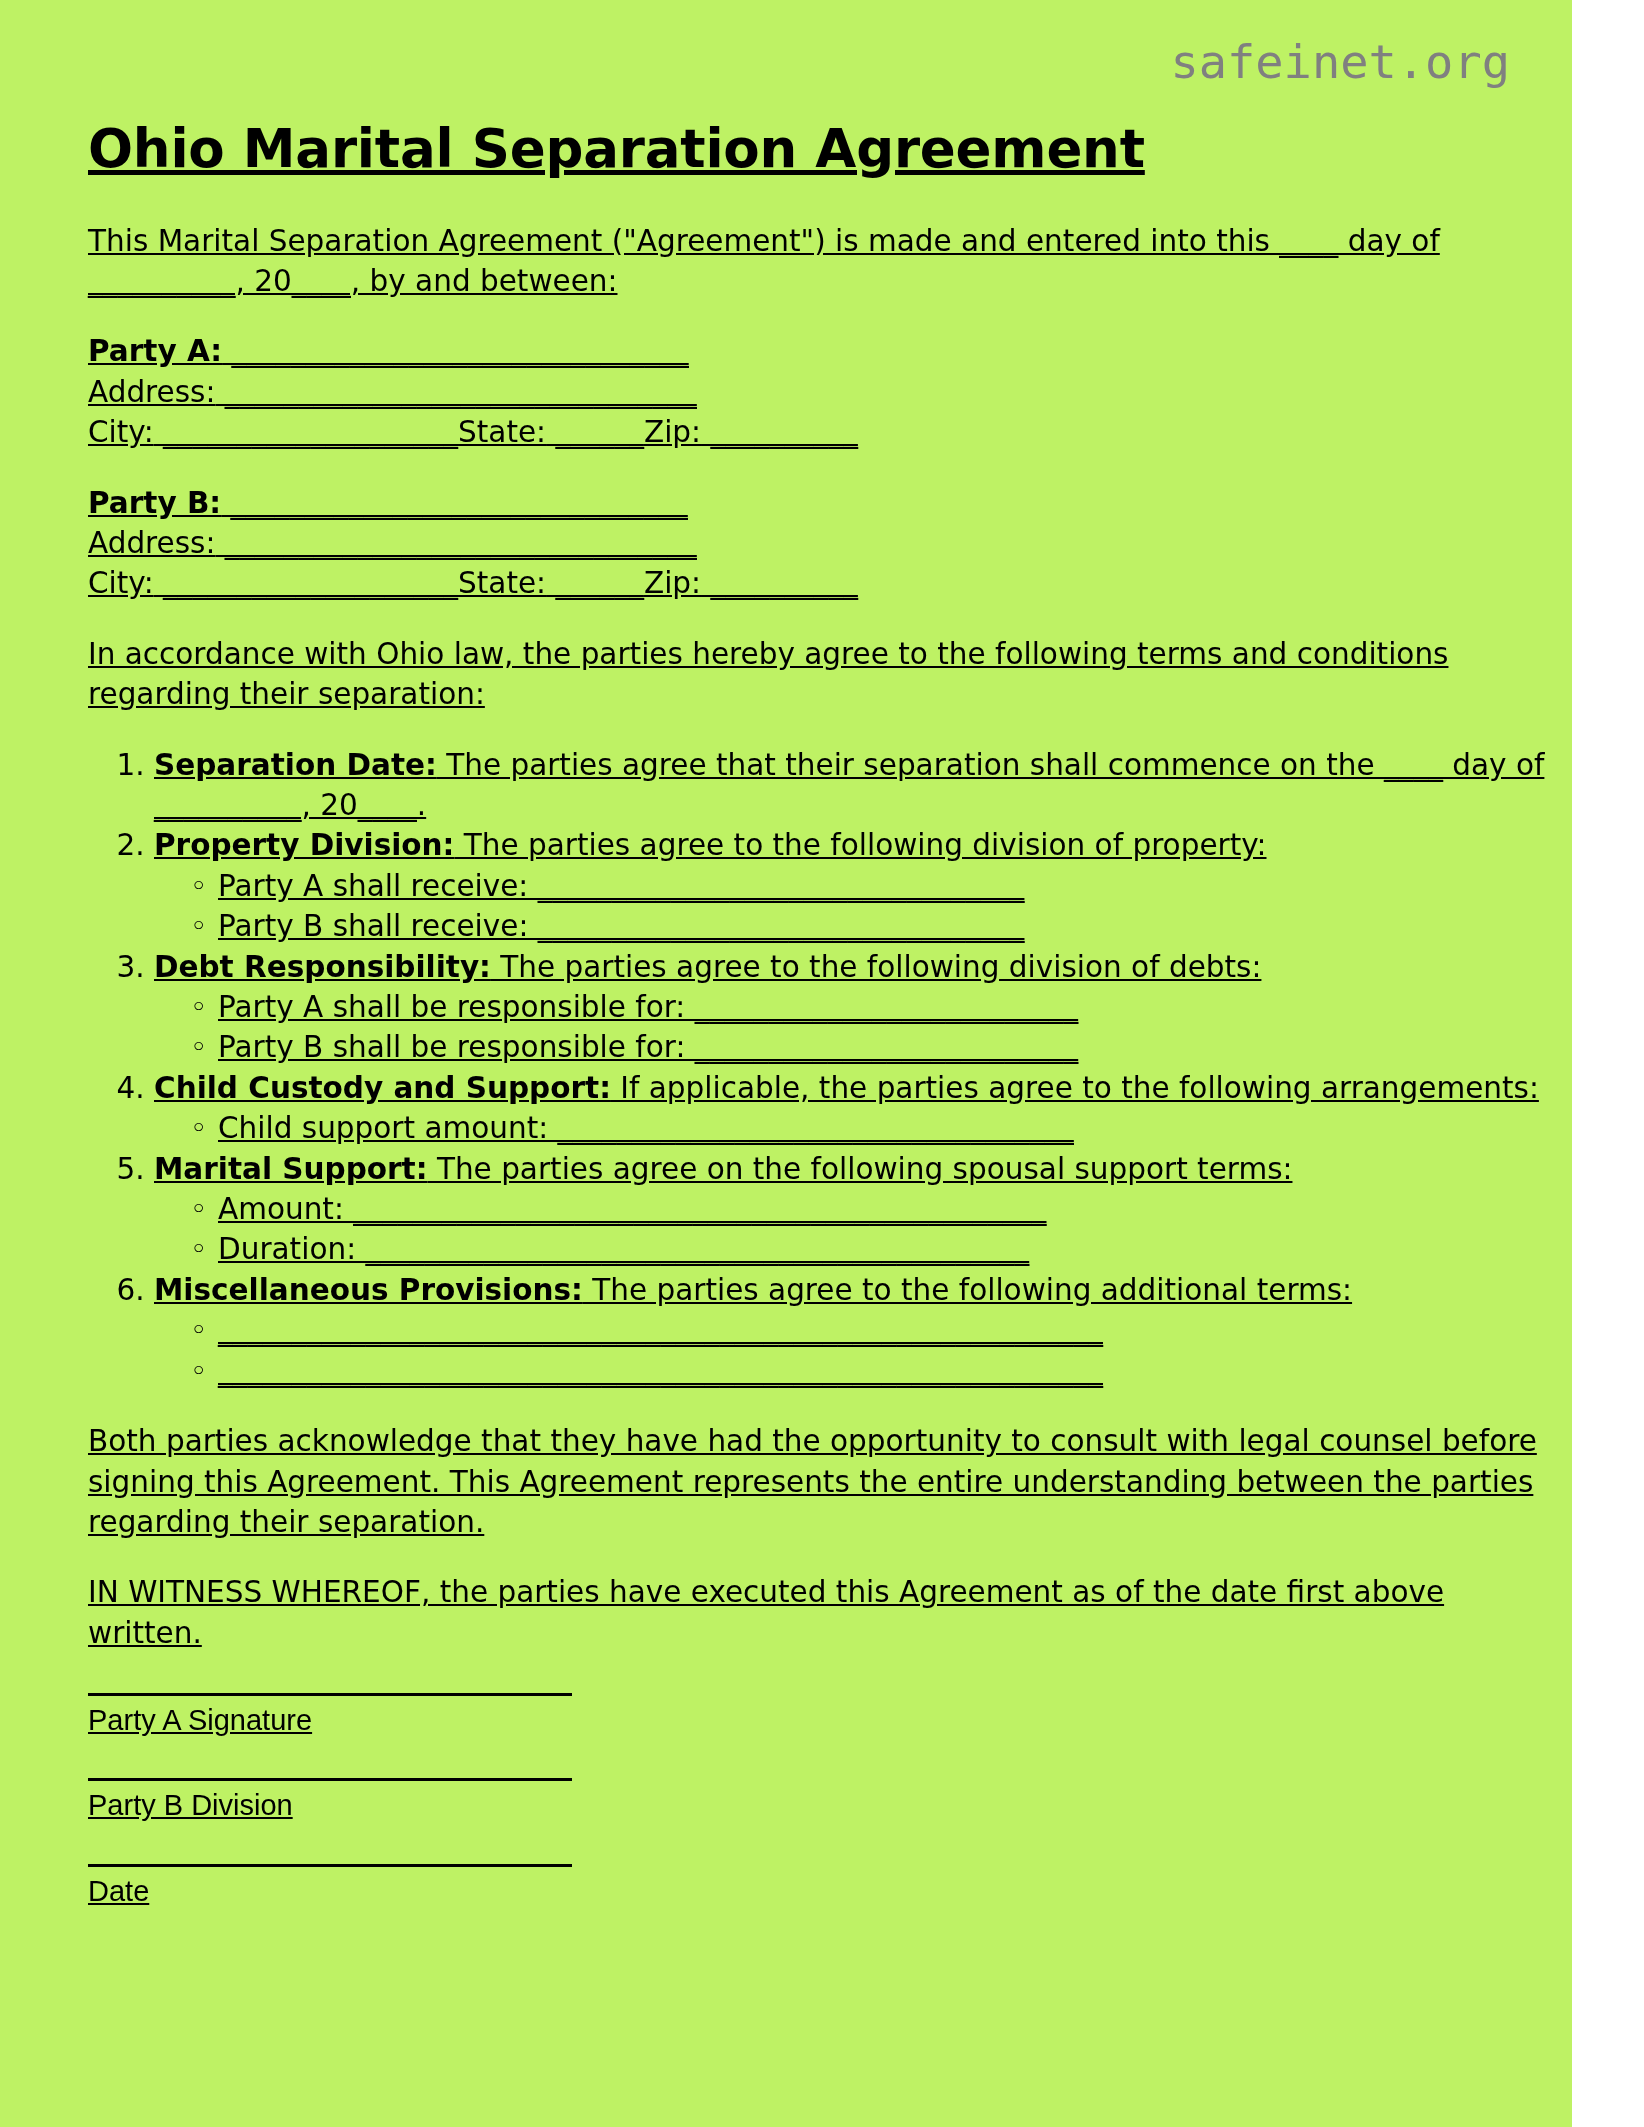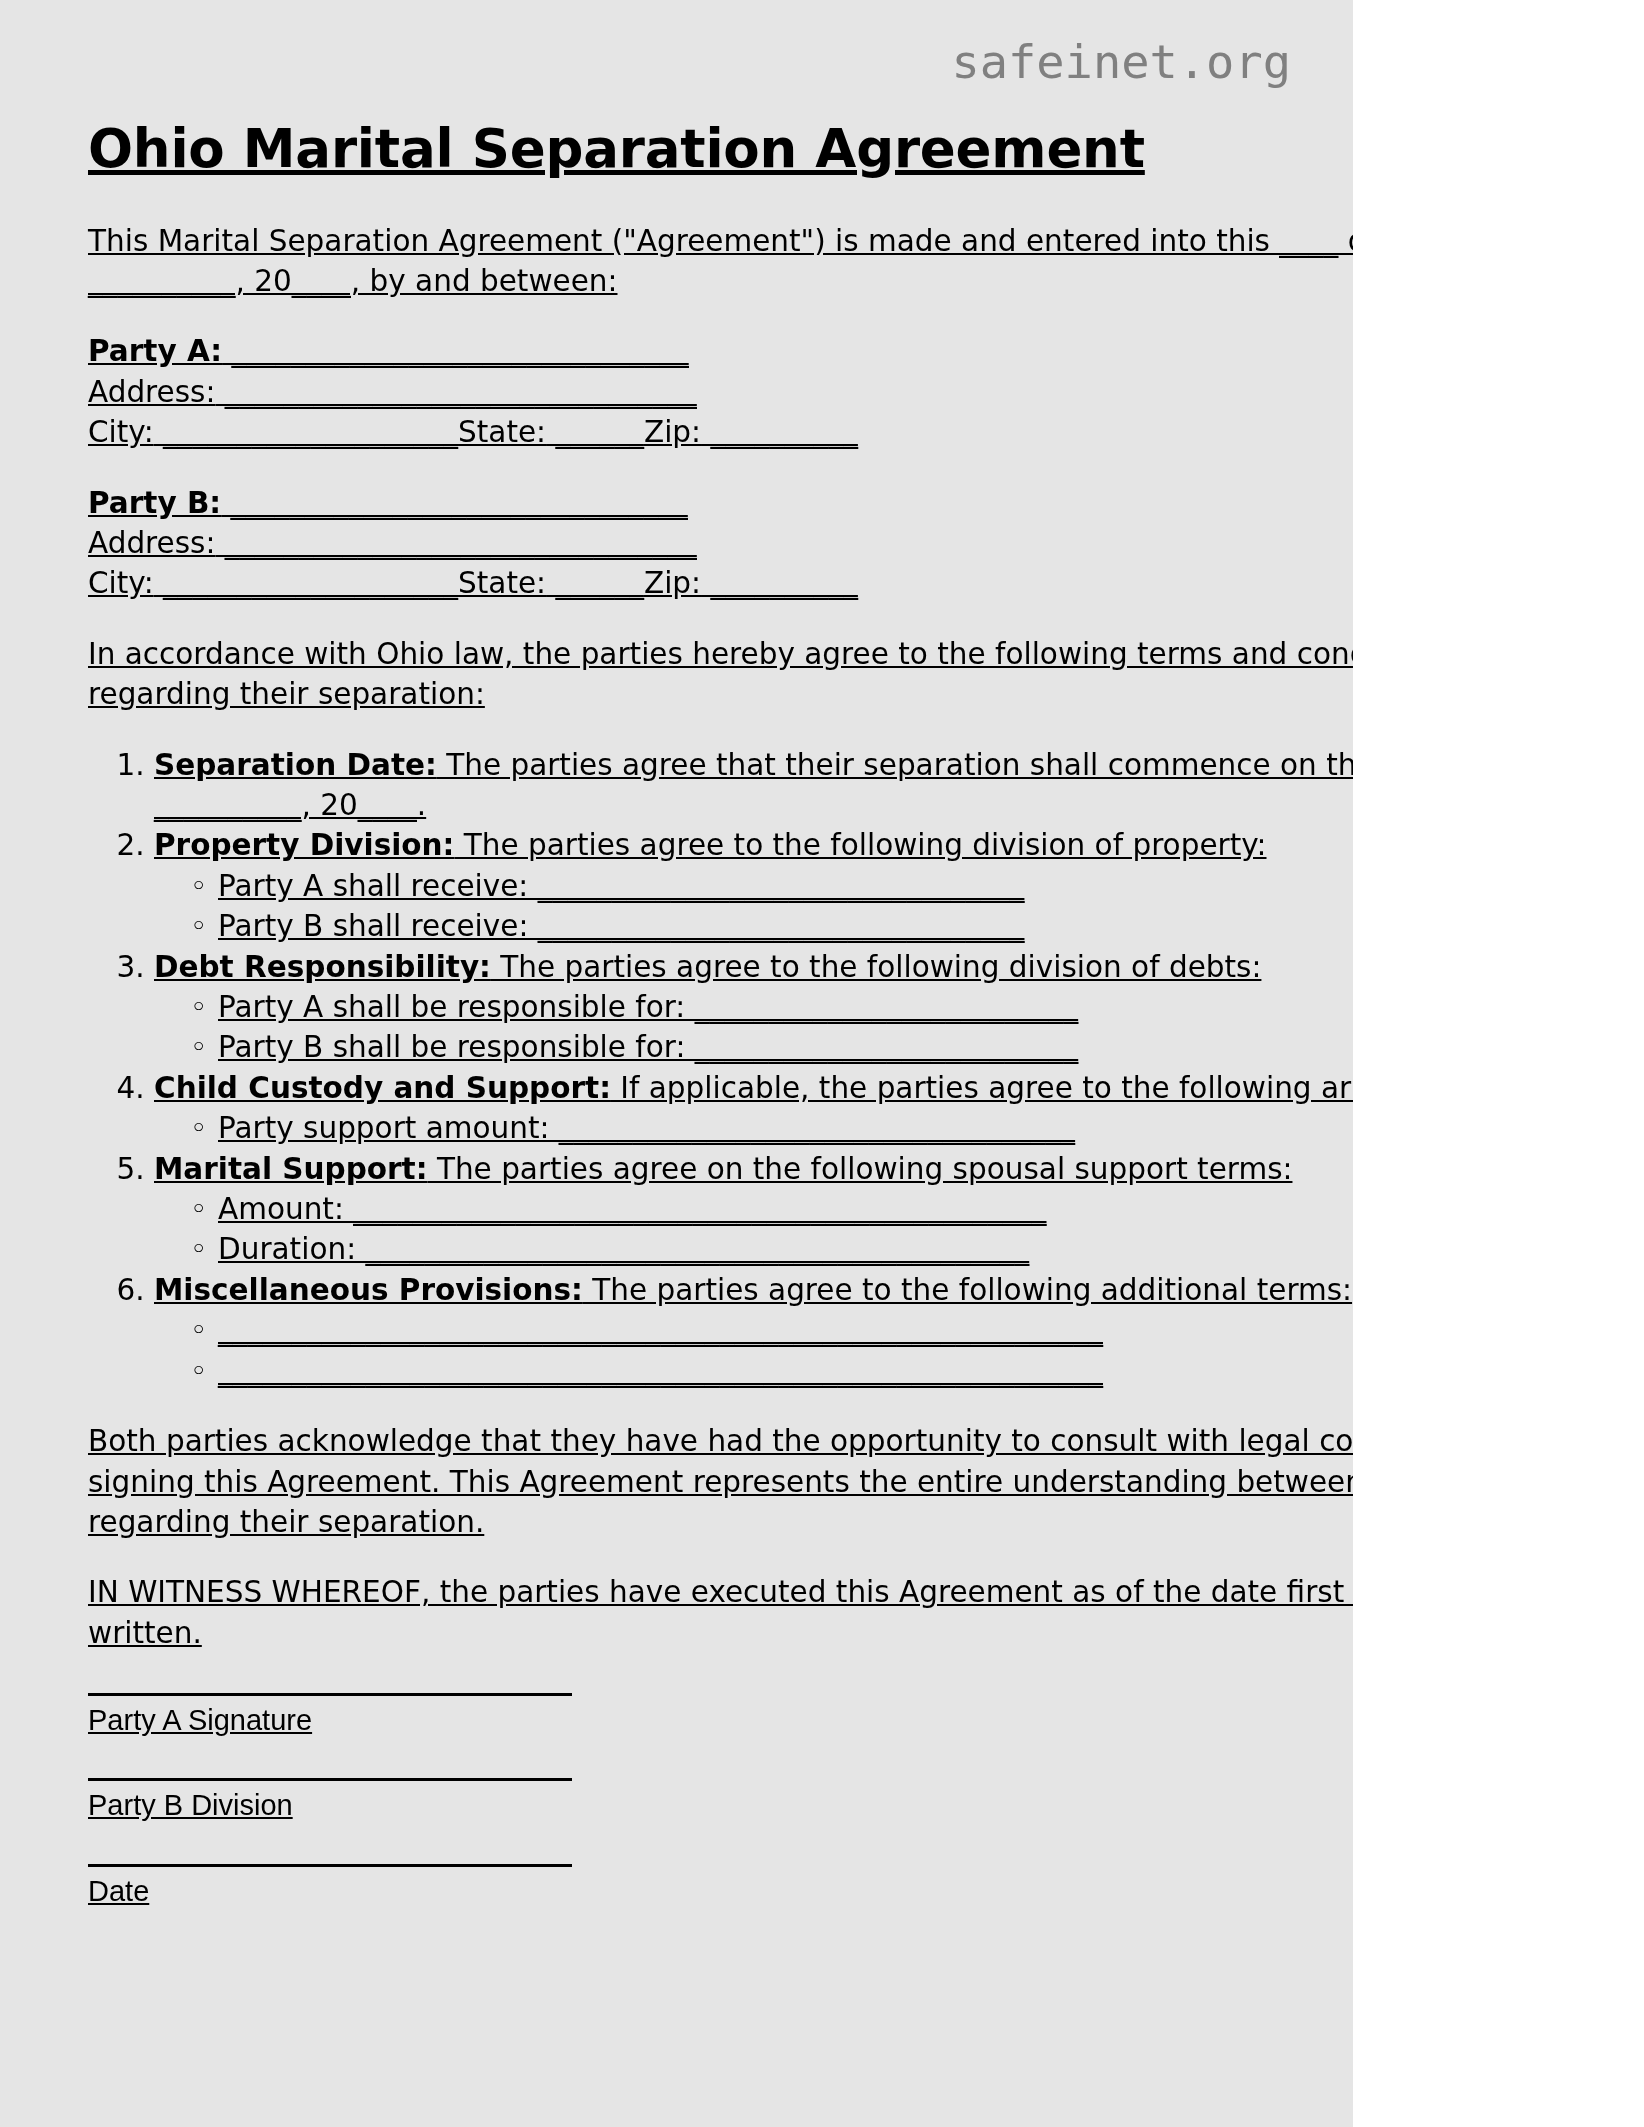--- a/index.html
+++ b/index.html
@@ -12,23 +12,23 @@
     height: 2127px;
     position: relative;
     font-family: "DejaVu Sans", sans-serif;
     color: #000000;
     -webkit-font-smoothing: antialiased;
   }
 
   .page {
     position: absolute;
     left: 0; top: 0;
-    width: 1353px;
+    width: 1572px;
     height: 2127px;
-    background: #e5e5e5;
+    background: #bef264;
     overflow: hidden;
   }
 
   
   .watermark {
     position: absolute;
     right: 62px;
     top: 38px;
     font-family: "DejaVu Sans Mono", monospace;
     font-size: 47px;
@@ -157,21 +157,21 @@
         <li><span class="litext"><b>Separation Date:</b><span> The parties agree that their separation shall commence on the ____ day of __________, 20____.</span></span></li>
         <li><span class="litext"><b>Property Division:</b><span> The parties agree to the following division of property:</span></span><ul class="sub">
             <li>Party A shall receive: _________________________________</li>
             <li>Party B shall receive: _________________________________</li>
           </ul></li>
         <li><span class="litext"><b>Debt Responsibility:</b><span> The parties agree to the following division of debts:</span></span><ul class="sub">
             <li>Party A shall be responsible for: __________________________</li>
             <li>Party B shall be responsible for: __________________________</li>
           </ul></li>
         <li><span class="litext"><b>Child Custody and Support:</b><span> If applicable, the parties agree to the following arrangements:</span></span><ul class="sub">
-            <li>Party support amount: ___________________________________</li>
+            <li>Child support amount: ___________________________________</li>
           </ul></li>
         <li><span class="litext"><b>Marital Support:</b><span> The parties agree on the following spousal support terms:</span></span><ul class="sub">
             <li>Amount: _______________________________________________</li>
             <li>Duration: _____________________________________________</li>
           </ul></li>
         <li><span class="litext"><b>Miscellaneous Provisions:</b><span> The parties agree to the following additional terms:</span></span><ul class="sub">
             <li> ____________________________________________________________</li>
             <li> ____________________________________________________________</li>
           </ul></li>
       </ol>

